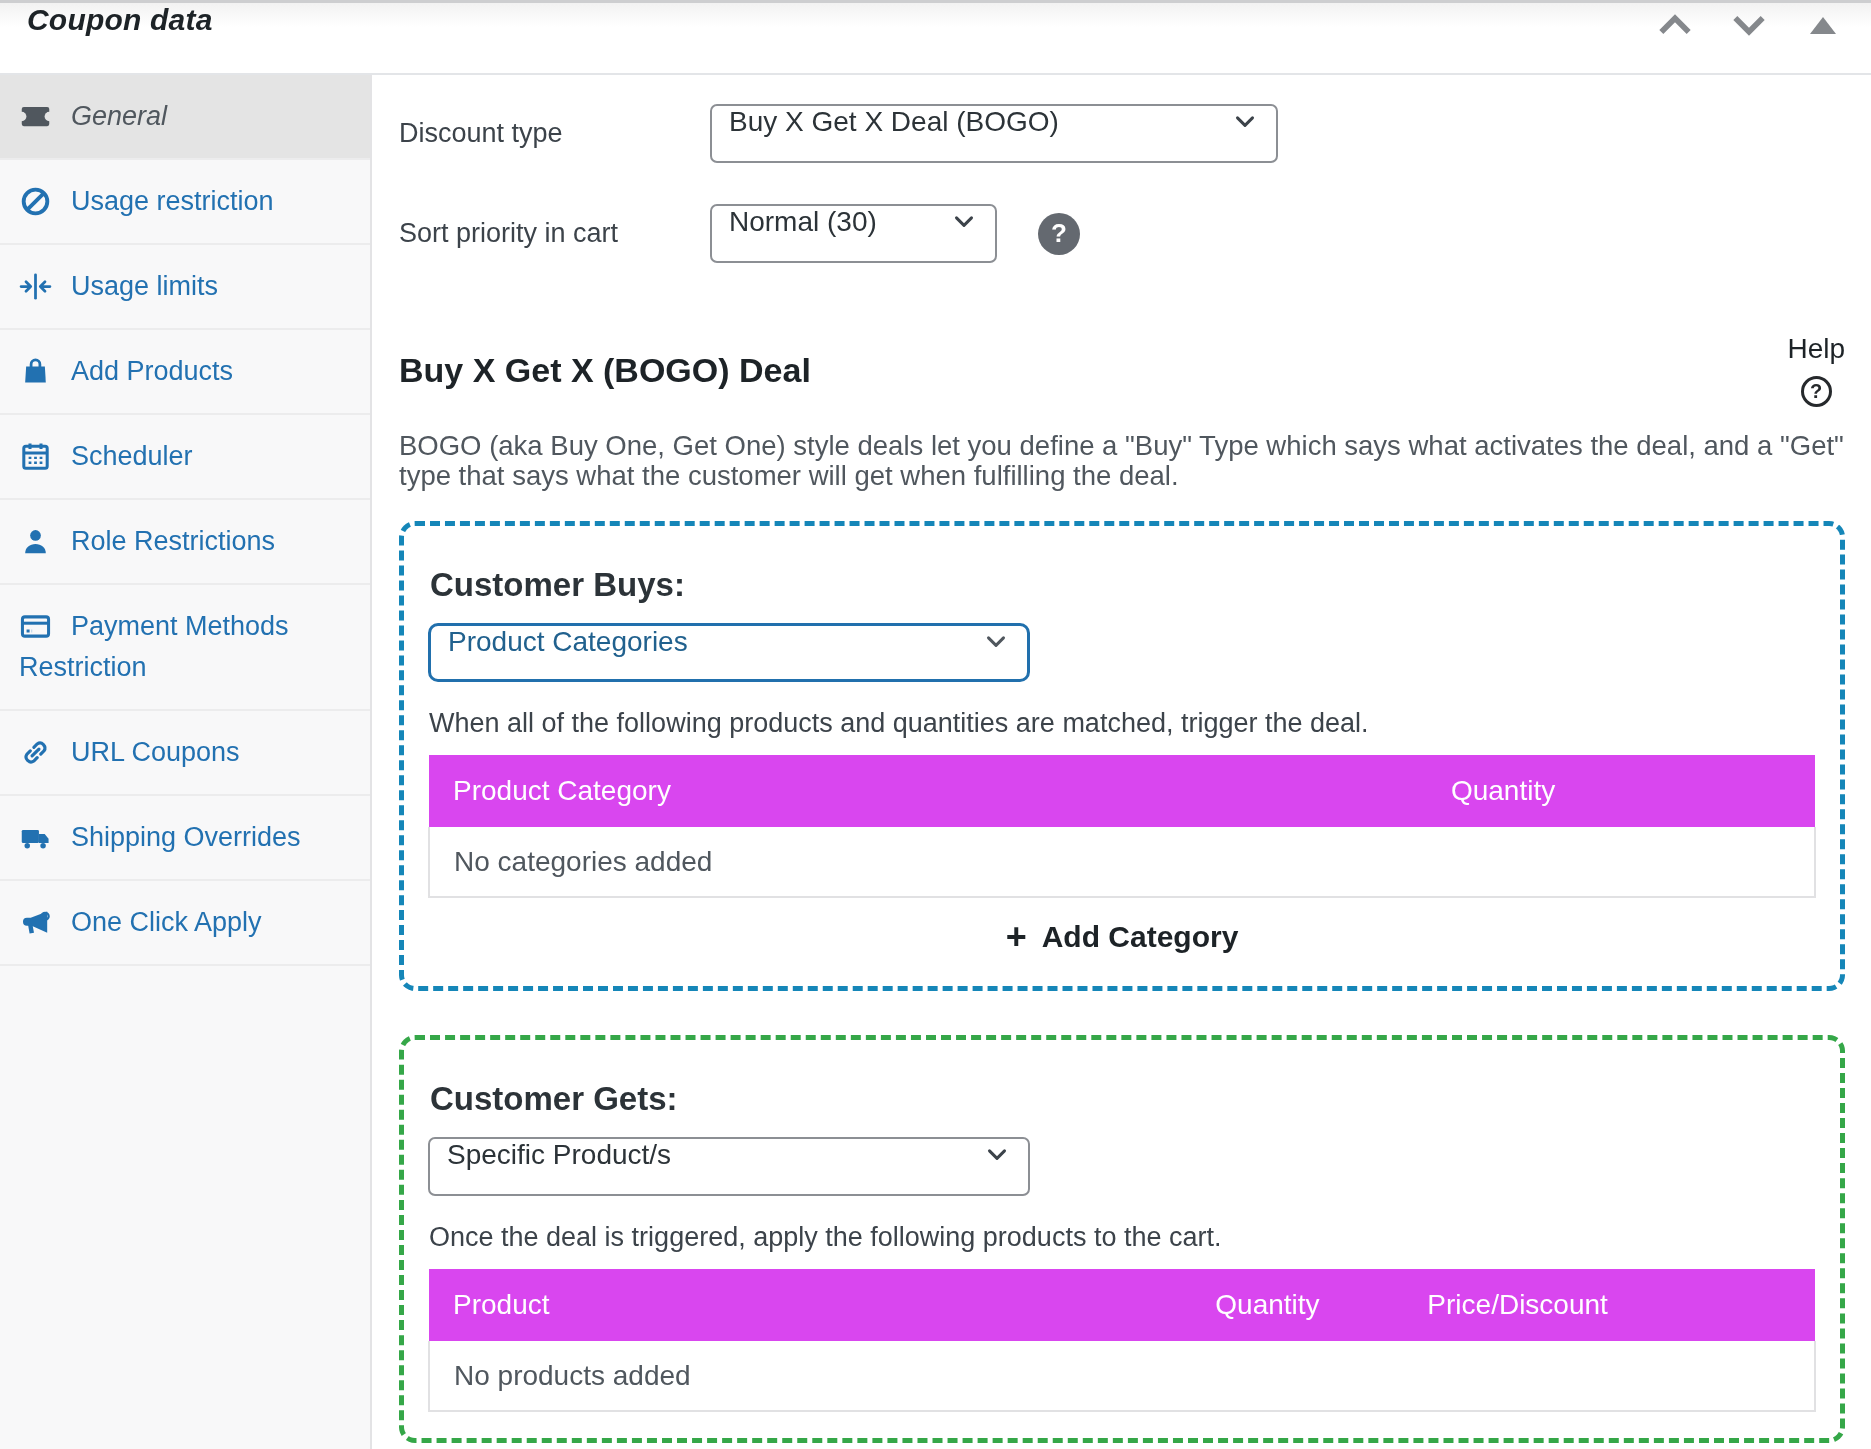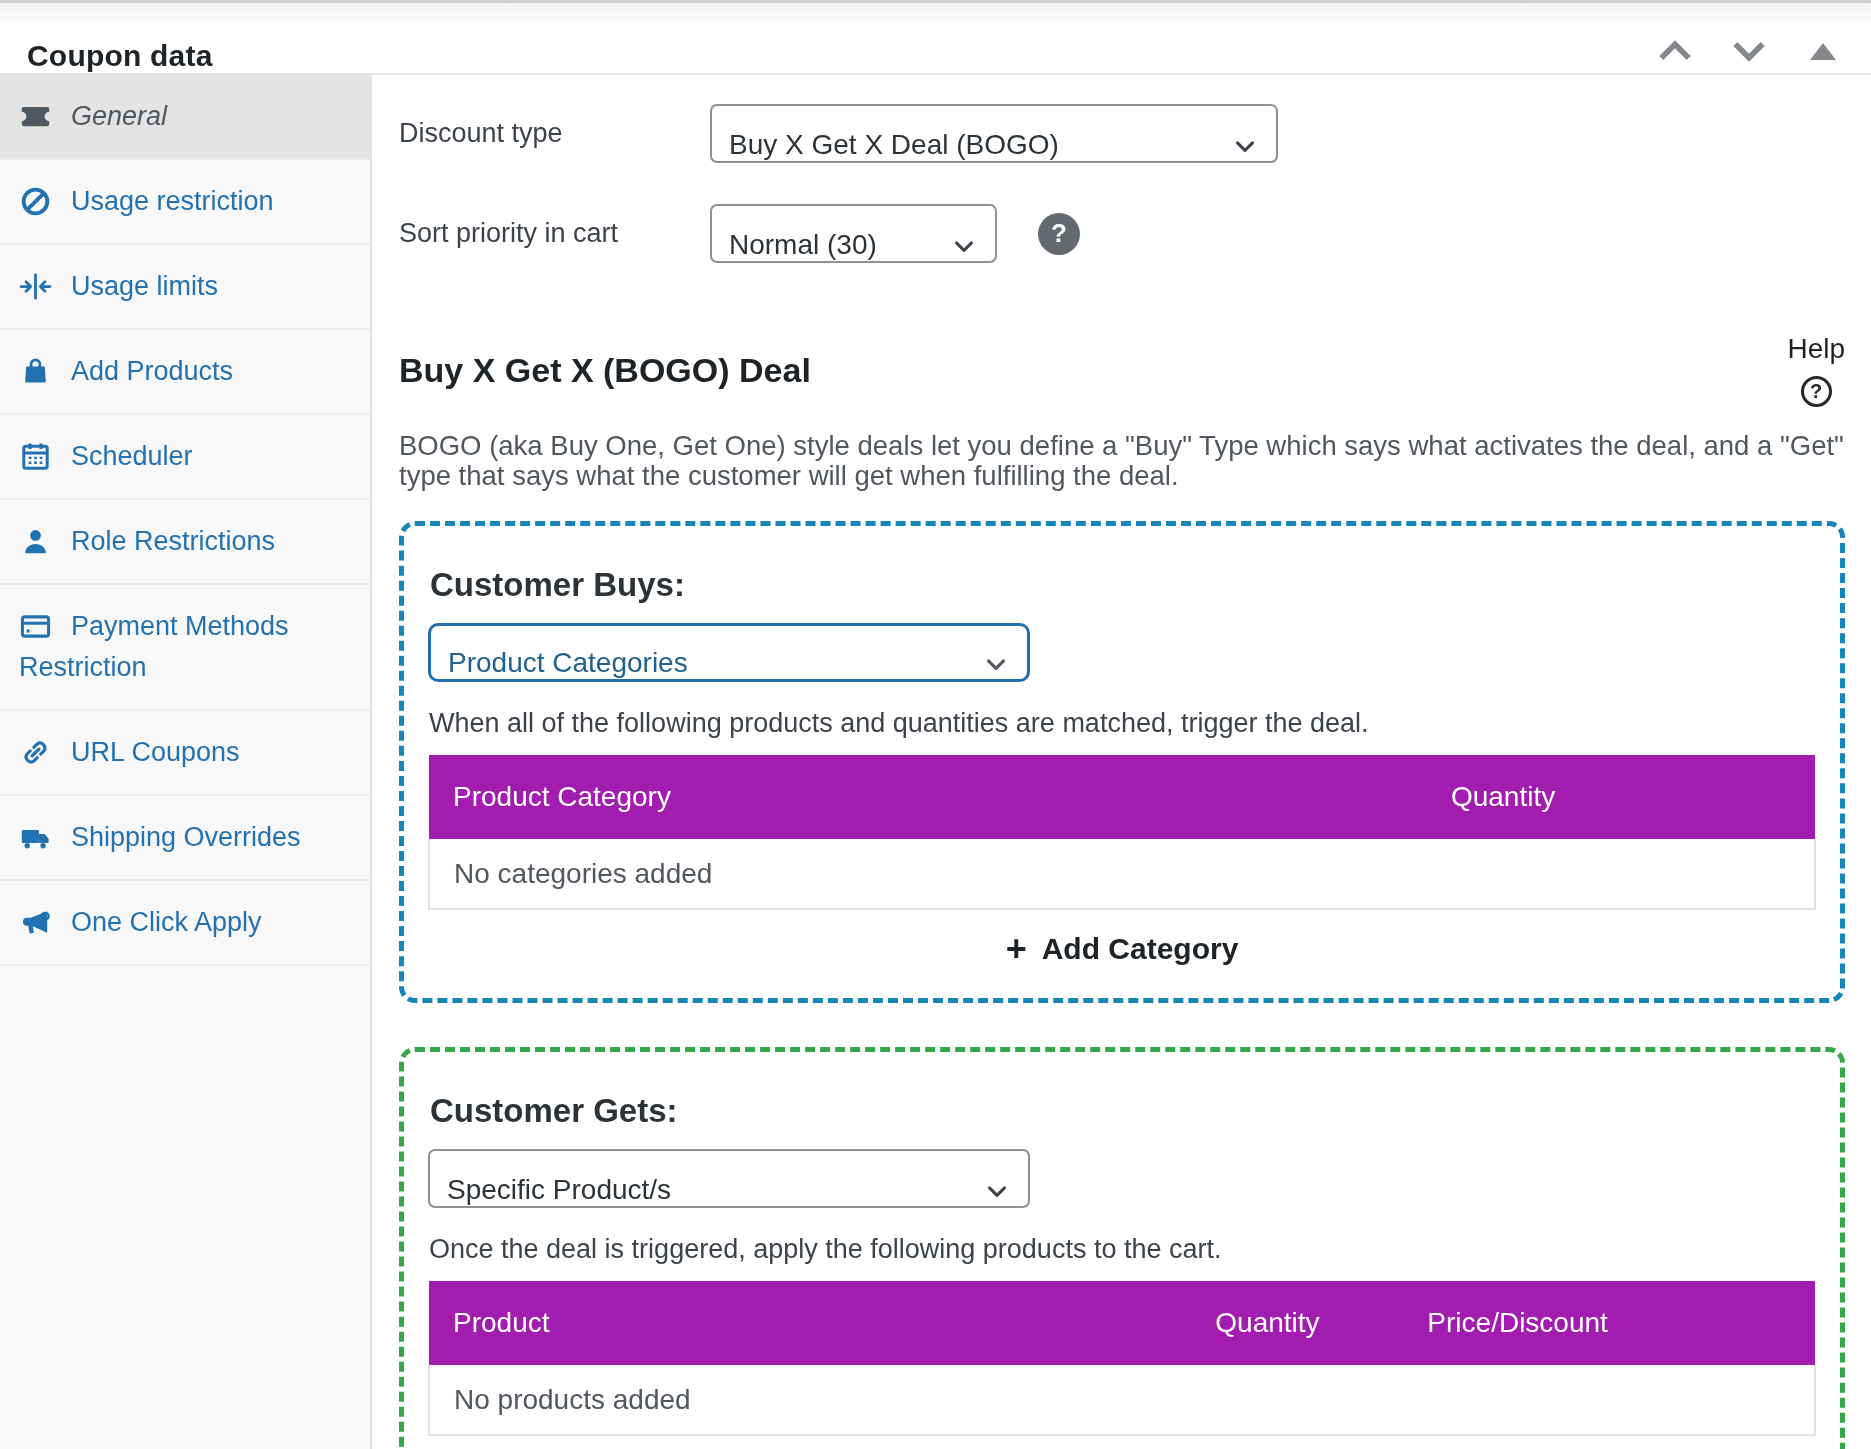--- a/index.html
+++ b/index.html
@@ -6,23 +6,24 @@
   html,body { margin:0; padding:0; background:#fff; }
   body {
     width:1871px; height:1449px; overflow:hidden;
     font-family:"Liberation Sans", sans-serif;
     color:#2c3338;
   }
   
   .postbox-header {
     height:75px; border-top:3px solid #cdced0;
     border-bottom:2px solid #e3e5e8;
-    display:flex; align-items:flex-end; justify-content:space-between;
+    display:flex; align-items:flex-start; justify-content:space-between;
     padding:0 26px 0 27px;
     background:linear-gradient(180deg,#f2f2f2 0,#ffffff 34%);
+    font-style:italic;
   }
   .postbox-title { font-size:30px; font-weight:bold; color:#1d2327; letter-spacing:.2px; }
   .handle-actions { display:flex; align-items:center; gap:30px; }
   .handle-actions .hbtn { width:44px; height:44px; display:flex; align-items:center; justify-content:center; cursor:pointer; }
   .tri-up { width:0; height:0; border-left:13px solid transparent; border-right:13px solid transparent; border-bottom:17px solid #85888c; }
   
   .inside { display:flex; height:1374px; }
   ul.coupon-tabs {
     width:372px; min-width:372px; margin:0; padding:0; list-style:none;
     background:#f8f8f9; border-right:2px solid #e3e3e5; height:100%;
@@ -33,21 +34,21 @@
   }
   ul.coupon-tabs li.active { background:#e4e4e4; color:#50575e;font-style:italic; }
   ul.coupon-tabs li .t-icon { display:inline-block; width:33px; height:33px; vertical-align:-8px; margin-right:19px; }
   ul.coupon-tabs li .t-icon svg { width:33px; height:33px; display:block; }
   
   .panel { flex:1; padding:29px 26px 0 27px; background:#fff; }
   .form-row { display:flex; align-items:center; margin-bottom:41px;gap:12px; }
   .form-row .f-label { width:299px; font-size:27px; color:#3c434a; }
   .sel {
     height:59px; border:2px solid #8c8f94; border-radius:7px; background:#fff;
-    display:flex; align-items:flex-end; justify-content:space-between;
+    display:flex; align-items:flex-start; justify-content:space-between;
     padding:0 16px 0 17px; font-size:28px; color:#2c3338; cursor:pointer;
   }
   .sel .chev svg { width:30px; height:30px; display:block; }
   .sel-discount { width:568px; }
   .sel-priority { width:287px; }
   .help-dot {
     width:42px; height:42px; border-radius:50%; background:#646970; color:#fff;
     font-size:26px; font-weight:bold; display:flex; align-items:center; justify-content:center;
     margin-left:29px; cursor:pointer;
   }
@@ -62,22 +63,22 @@
   .bogo-desc { margin:24px 0 0; font-size:27.5px; line-height:30px; color:#50575e; max-width:1452px; }
   
   .deal-box { margin-top:30px; border:5px dashed #1586b8; border-radius:16px; padding:20px 24px 26px; }
   .deal-box.green { border-color:#35a748; margin-top:44px; }
   .deal-heading { margin:20px 0 0 2px; font-size:33px; font-weight:bold; color:#2c3338; }
   .deal-box .sel-type { width:602px; margin-top:19px; }
   .sel.blue-focus { border:3px solid #2170ad; border-radius:10px; color:#21618e; }
   .deal-helper { margin:26px 0 0 1px; font-size:27px; color:#3c434a; }
   table.deal-table { width:100%; margin-top:16px; border-collapse:collapse; }
   table.deal-table th {
-    background:#a21caf; color:#fff; font-weight:normal; font-size:28px;
-    text-align:left; padding:0 24px; height:84px;
+    background:#d946ef; color:#fff; font-weight:normal; font-size:28px;
+    text-align:left; padding:0 24px; height:72px;
   }
   table.deal-table td {
     border:2px solid #e1e1e3; border-top:none; font-size:28px; color:#50575e;
     padding:0 24px; height:70px; background:#fff;
   }
   table.buys-table th:nth-child(1){ width:72%; }
   table.buys-table th:nth-child(2){ width:28%; }
   table.gets-table th:nth-child(1){ width:55%; }
   table.gets-table th:nth-child(2){ width:15.3%; }
   table.gets-table th:nth-child(3){ width:29.7%; }

